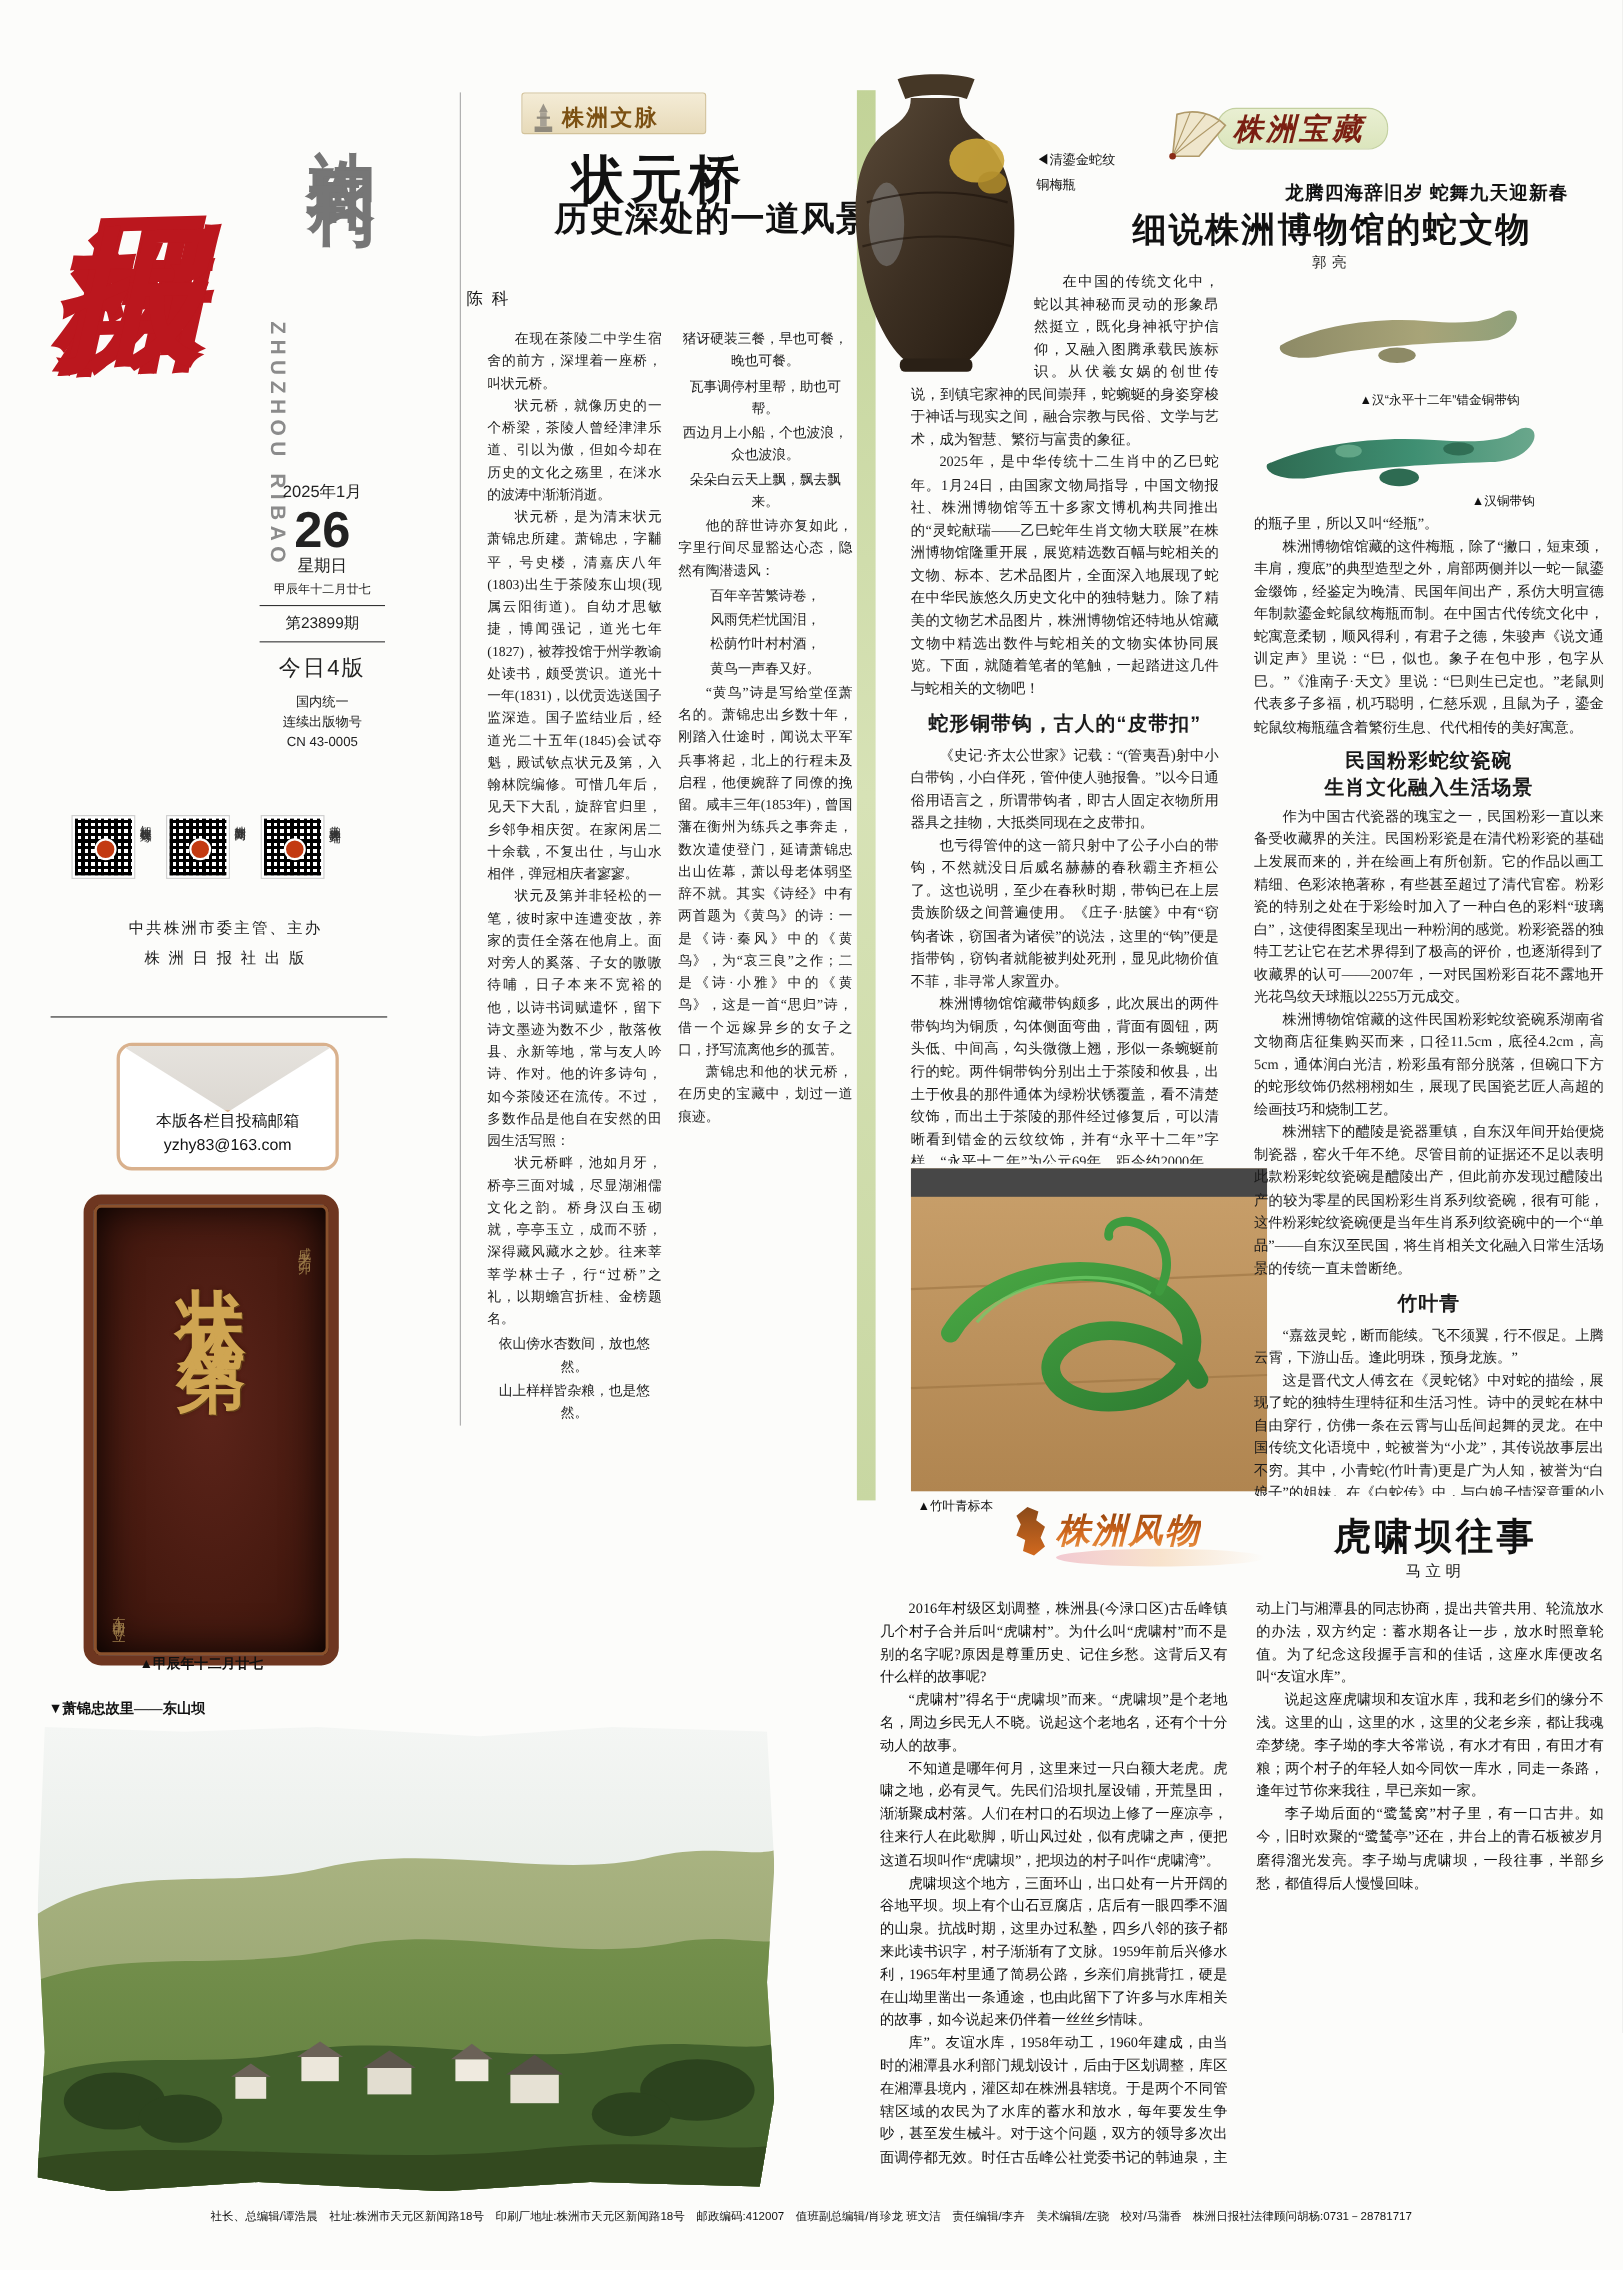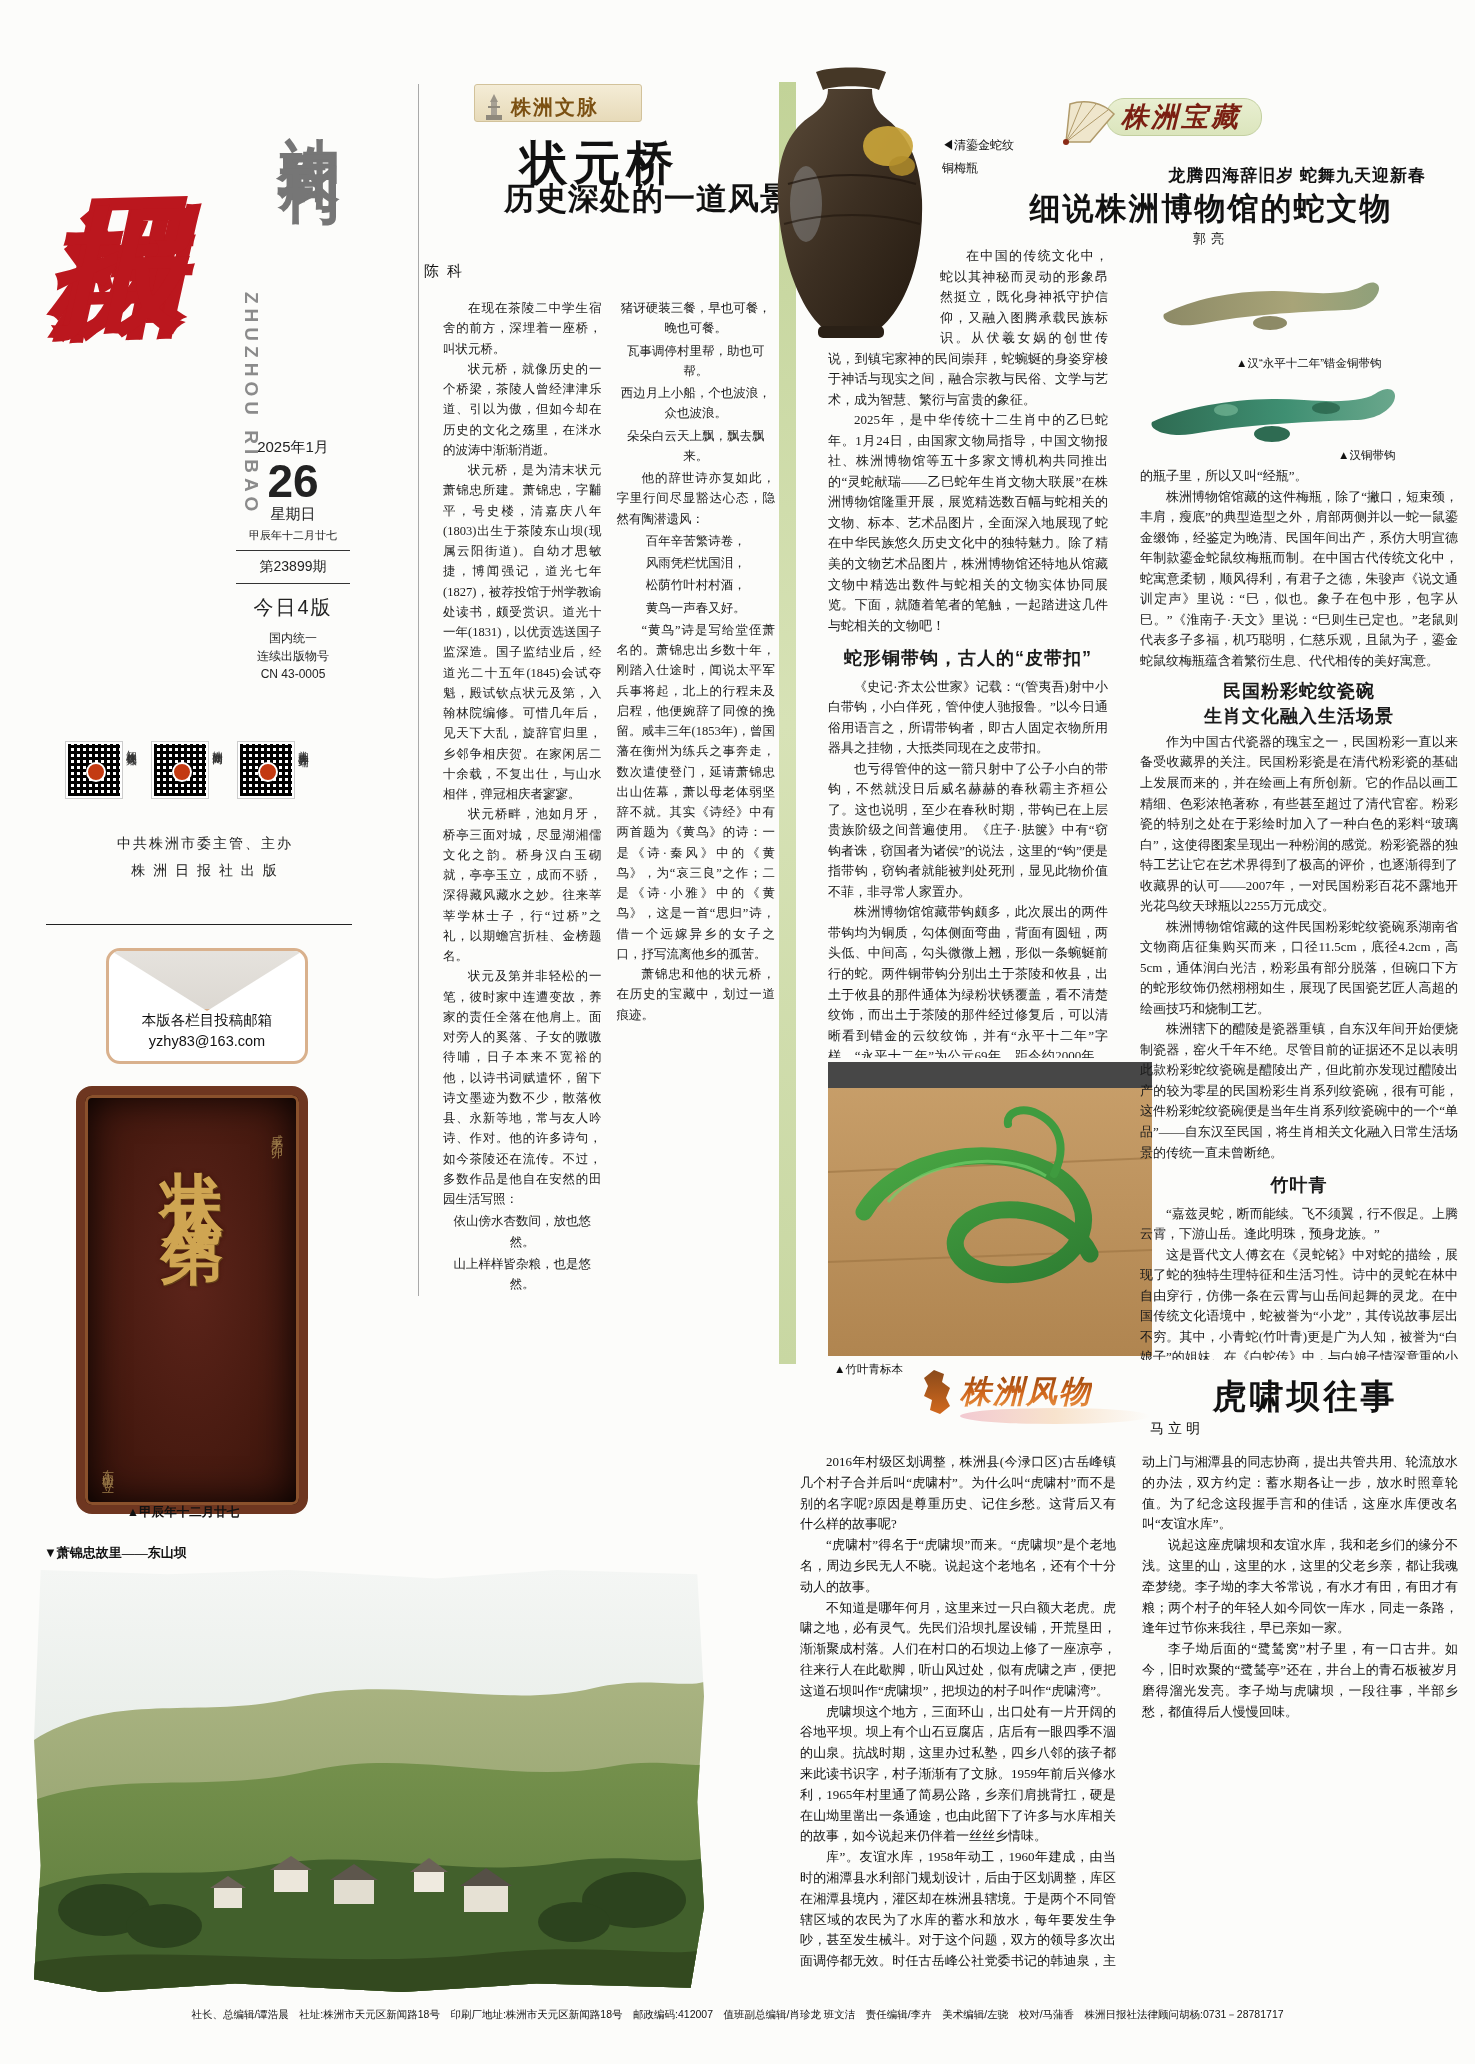--- a/index.html
+++ b/index.html
@@ -99,21 +99,21 @@
   #snake-cap{left:834px;top:1362px;font-size:11.5px;font-family:"Liberation Serif",serif;}
   
   #badge-fengwu{left:920px;top:1368px;display:flex;align-items:center;gap:6px;}
   #badge-fengwu .t{font-size:31px;font-weight:800;font-style:italic;letter-spacing:2px;
      background:linear-gradient(180deg,#8a3c08,#d2691e 55%,#f0a050);
      -webkit-background-clip:text;background-clip:text;color:transparent;
      font-family:"DejaVu Serif",serif;}
   #badge-fengwu .swoosh{position:absolute;left:40px;top:40px;width:190px;height:16px;border-radius:50%;
      background:linear-gradient(90deg,rgba(230,140,160,.45),rgba(240,180,120,.35),rgba(255,255,255,0));}
   #f-title{left:1150px;top:1374px;width:310px;text-align:center;font-size:34px;font-weight:800;letter-spacing:3px;}
-  #f-byline{left:1150px;top:1420px;width:310px;font-size:14px;letter-spacing:4px;}
+  #f-byline{left:1150px;top:1420px;width:310px;text-align:center;font-size:14px;letter-spacing:4px;}
   #f-body{left:800px;top:1452px;width:658px;height:540px;column-count:2;column-gap:26px;column-fill:auto;
      overflow:hidden;font-family:"Liberation Serif",serif;font-size:13px;line-height:1.6;text-align:justify;}
   #f-body p{margin:0;text-indent:2em;}
   
   #footer{left:40px;top:2008px;width:1395px;text-align:center;font-size:10.5px;color:#111;white-space:nowrap;letter-spacing:0;}
 </style>
 </head>
 <body>
 
 <div id="page">
@@ -235,22 +235,22 @@
     <span class="t">株洲文脉</span>
   </div>
   <div class="abs" id="h-title">状元桥</div>
   <div class="abs" id="h-sub">历史深处的一道风景</div>
   <div class="abs" id="h-byline">陈科</div>
 
   <div class="abs" id="h-body">
     <p>在现在茶陵二中学生宿舍的前方，深埋着一座桥，叫状元桥。</p>
     <p>状元桥，就像历史的一个桥梁，茶陵人曾经津津乐道、引以为傲，但如今却在历史的文化之殇里，在洣水的波涛中渐渐消逝。</p>
     <p>状元桥，是为清末状元萧锦忠所建。萧锦忠，字黼平，号史楼，清嘉庆八年(1803)出生于茶陵东山坝(现属云阳街道)。自幼才思敏捷，博闻强记，道光七年(1827)，被荐投馆于州学教谕处读书，颇受赏识。道光十一年(1831)，以优贡选送国子监深造。国子监结业后，经道光二十五年(1845)会试夺魁，殿试钦点状元及第，入翰林院编修。可惜几年后，见天下大乱，旋辞官归里，乡邻争相庆贺。在家闲居二十余载，不复出仕，与山水相伴，弹冠相庆者寥寥。</p>
+    <p>状元及第并非轻松的一笔，彼时家中连遭变故，养家的责任全落在他肩上。面对旁人的奚落、子女的嗷嗷待哺，日子本来不宽裕的他，以诗书词赋遣怀，留下诗文墨迹为数不少，散落攸县、永新等地，常与友人吟诗、作对。他的许多诗句，如今茶陵还在流传。不过，多数作品是他自在安然的田园生活写照：</p>
     <p>状元桥畔，池如月牙，桥亭三面对城，尽显湖湘儒文化之韵。桥身汉白玉砌就，亭亭玉立，成而不骄，深得藏风藏水之妙。往来莘莘学林士子，行“过桥”之礼，以期蟾宫折桂、金榜题名。</p>
-    <p>状元及第并非轻松的一笔，彼时家中连遭变故，养家的责任全落在他肩上。面对旁人的奚落、子女的嗷嗷待哺，日子本来不宽裕的他，以诗书词赋遣怀，留下诗文墨迹为数不少，散落攸县、永新等地，常与友人吟诗、作对。他的许多诗句，如今茶陵还在流传。不过，多数作品是他自在安然的田园生活写照：</p>
     <div class="poem">依山傍水杏数间，放也悠然。</div>
     <div class="poem">山上样样皆杂粮，也是悠然。</div>
     <div class="poem">猪讶硬装三餐，早也可餐，晚也可餐。</div>
     <div class="poem">瓦事调停村里帮，助也可帮。</div>
     <div class="poem">西边月上小船，个也波浪，众也波浪。</div>
     <div class="poem">朵朵白云天上飘，飘去飘来。</div>
     <p>他的辞世诗亦复如此，字里行间尽显豁达心态，隐然有陶潜遗风：</p>
     <div class="poem">百年辛苦繁诗卷，</div>
     <div class="poem">风雨凭栏忧国泪，</div>
     <div class="poem">松荫竹叶村村酒，</div>

